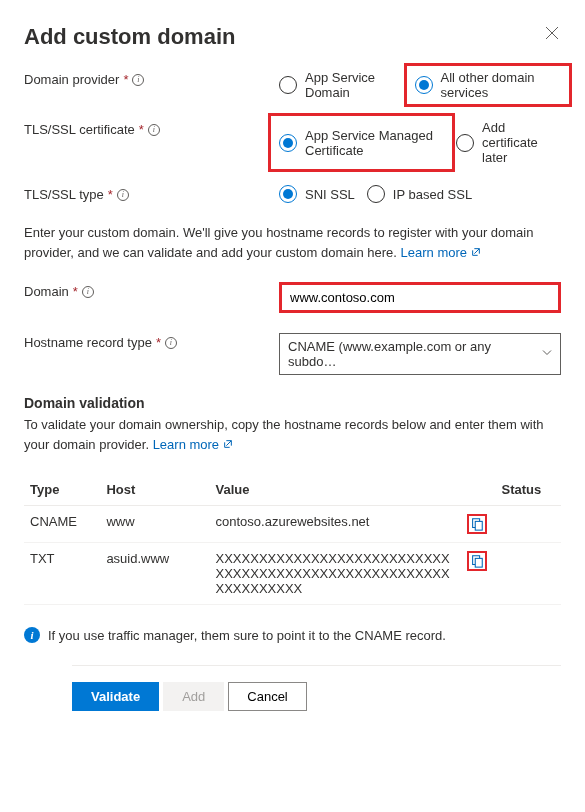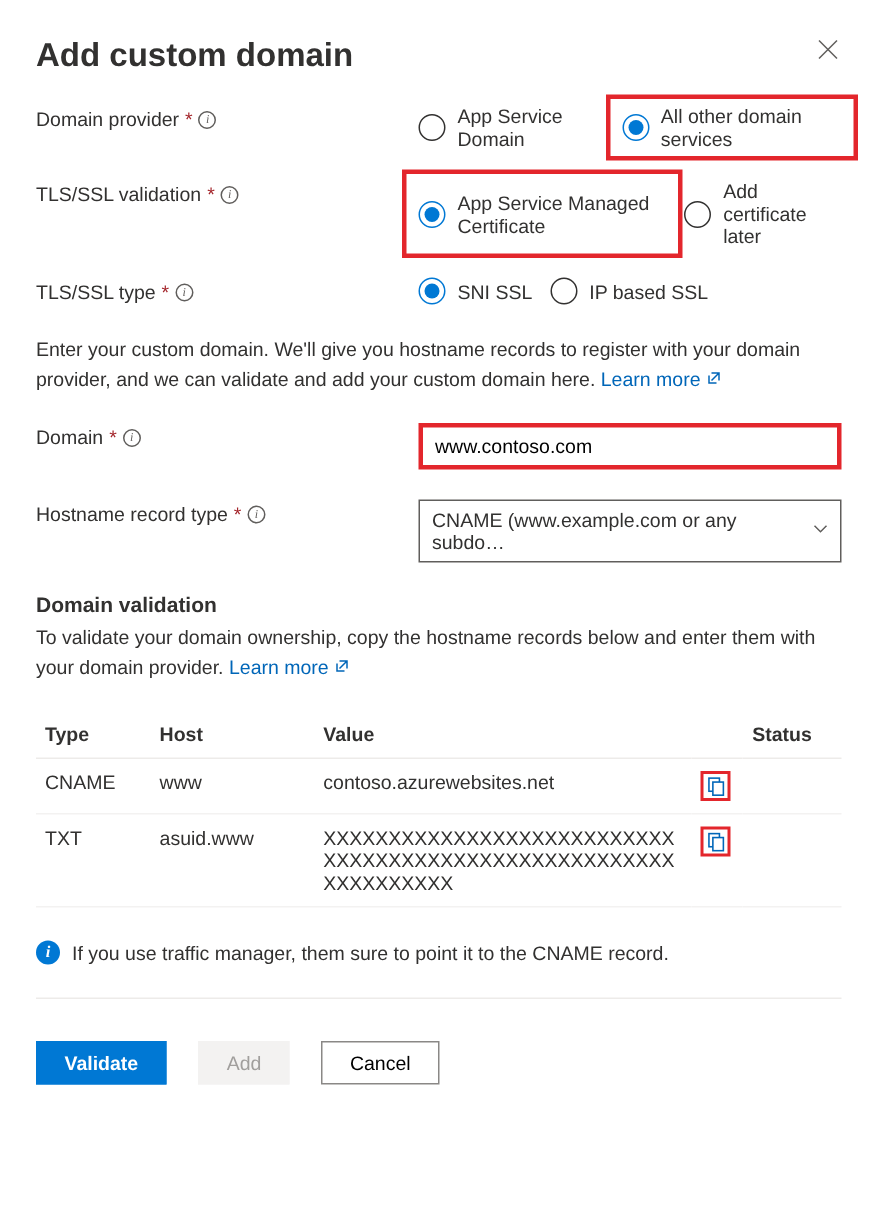--- a/index.html
+++ b/index.html
@@ -179,23 +179,24 @@
     align-items: center;
     justify-content: center;
     font-size: 11px;
     font-weight: bold;
     font-style: italic;
     font-family: serif;
     flex-shrink: 0;
   }
   .footer {
     border-top: 1px solid #edebe9;
-    padding-top: 28px;
-    display: flex;
-    gap: 21px;
+    padding-top: 16px;
+    display: flex;
+    gap: 4px;
+    margin-left: 48px;
   }
   .btn {
     padding: 6px 18px;
     font-size: 13px;
     border: 1px solid #8a8886;
     background: #fff;
     cursor: pointer;
     font-family: inherit;
   }
   .btn-primary {
@@ -243,21 +244,21 @@
       <span class="radio-circle">
           <span class="radio-dot"></span>
         </span>
       <span>All other domain services</span>
     </div>
   </div>
 </div>
 
 <div class="form-row">
   <div class="form-label">
-    <span>TLS/SSL validation</span>
+    <span>TLS/SSL certificate</span>
       <span class="req">*</span>
     <span class="info-icon">i</span>
   </div>
   <div class="form-control radio-group">
     <div class="radio-option selected highlight-box">
       <span class="radio-circle">
           <span class="radio-dot"></span>
         </span>
       <span>App Service Managed Certificate</span>
     </div>

